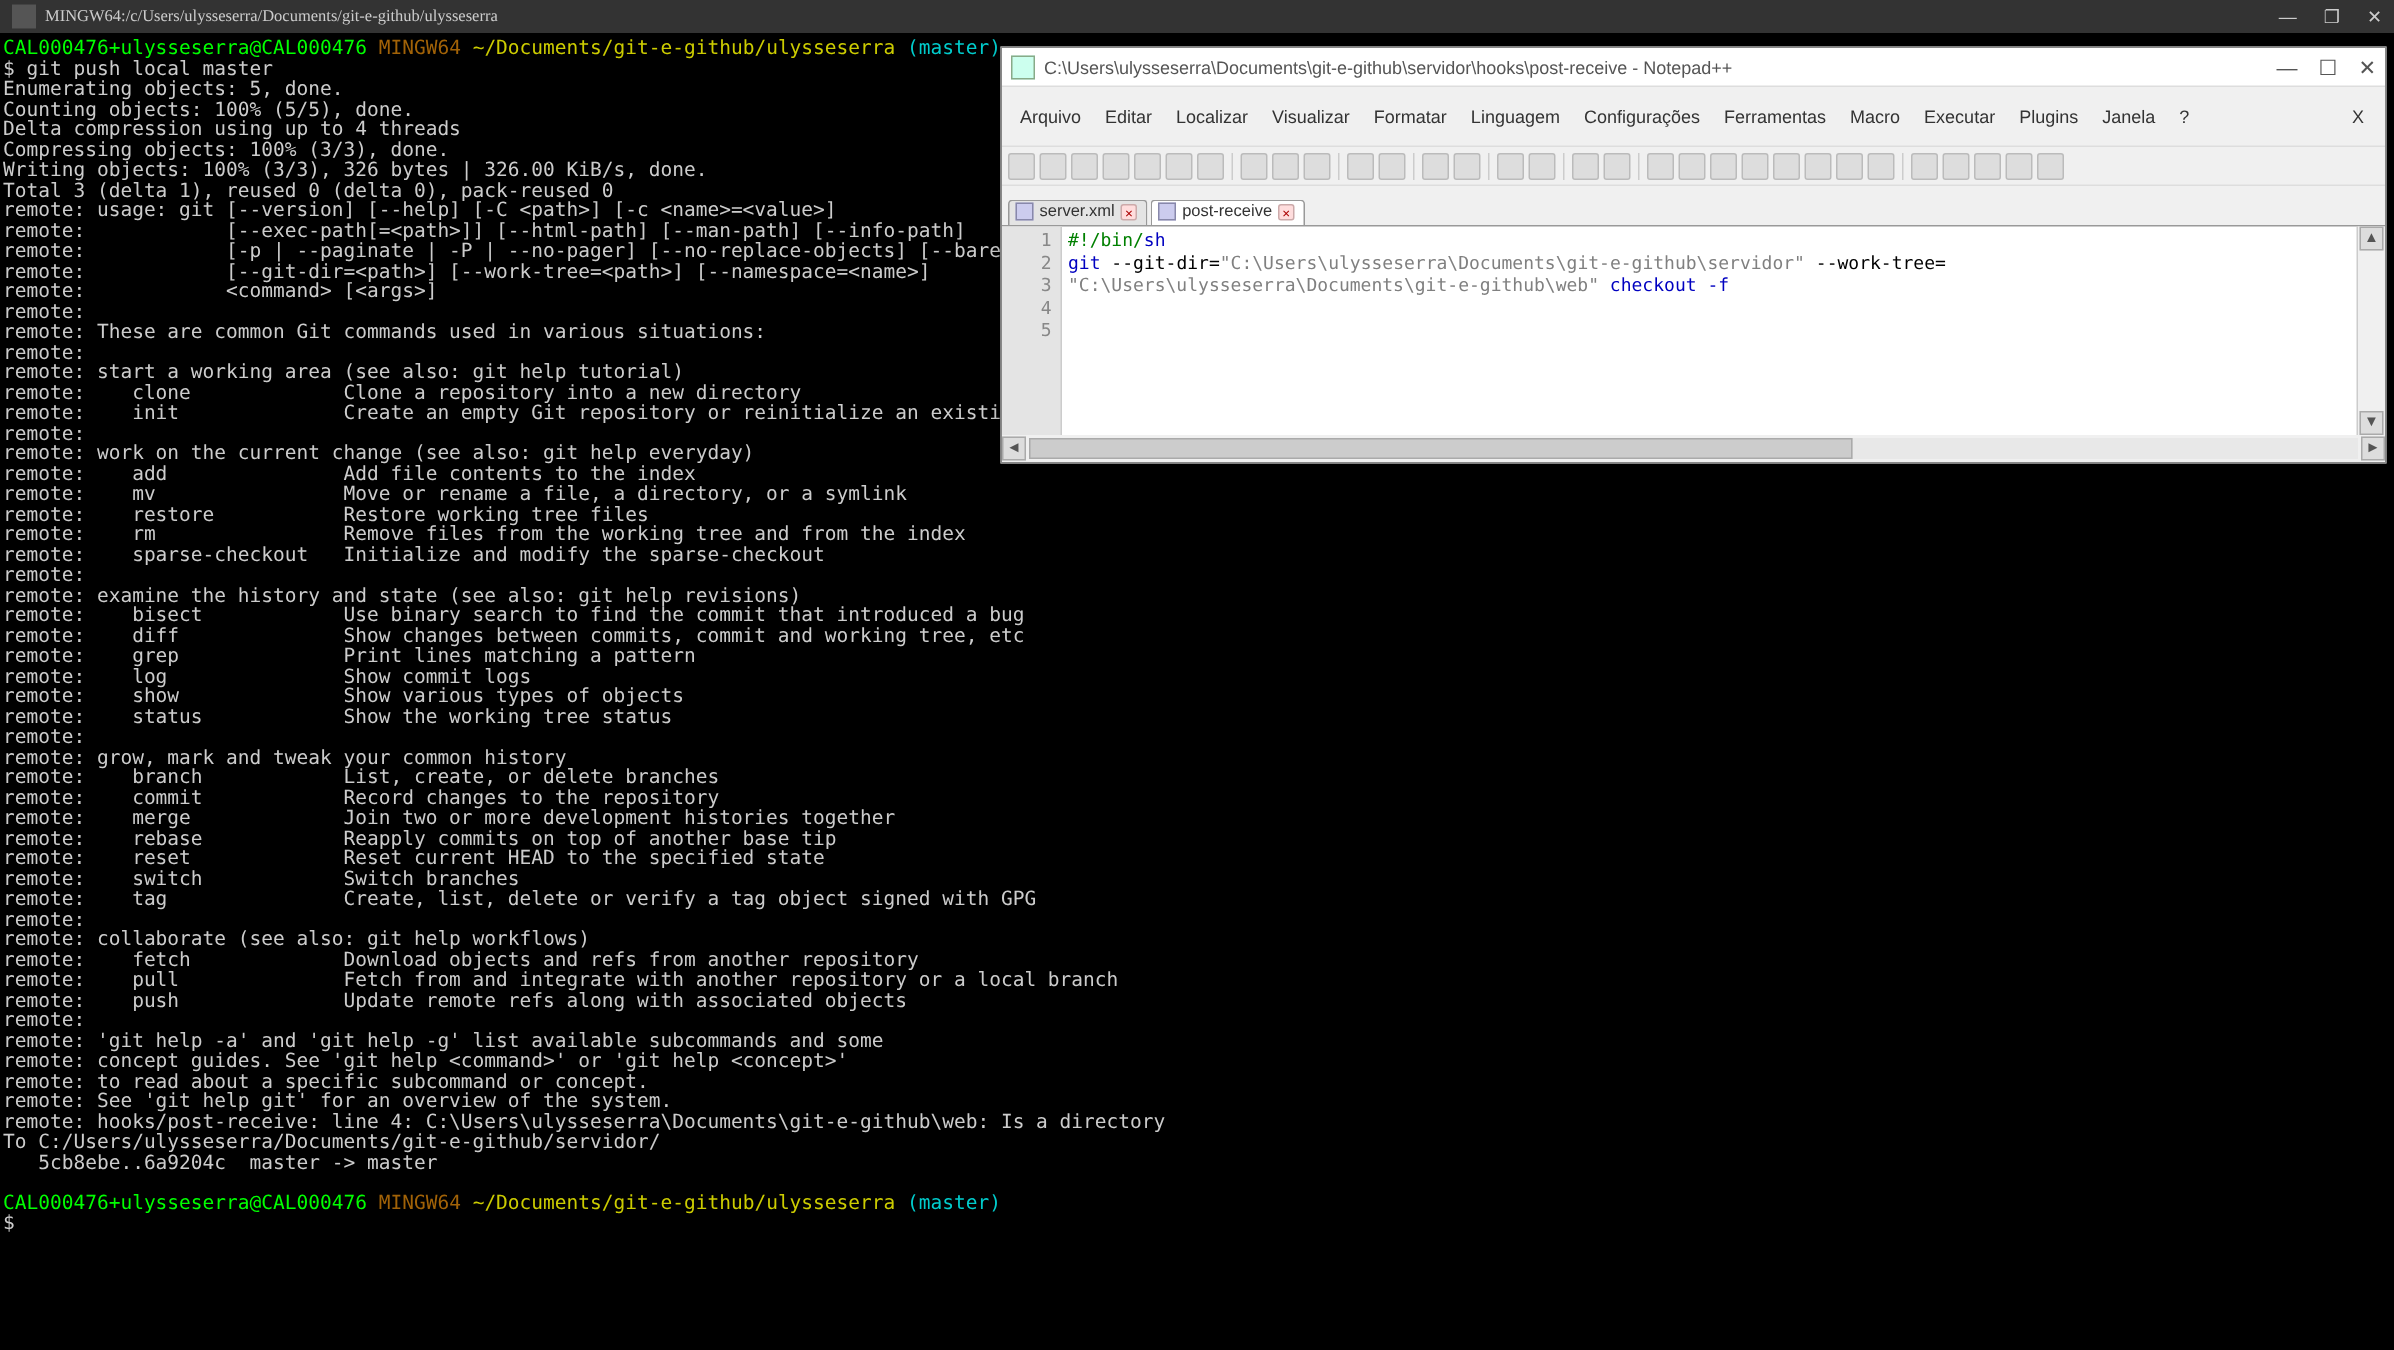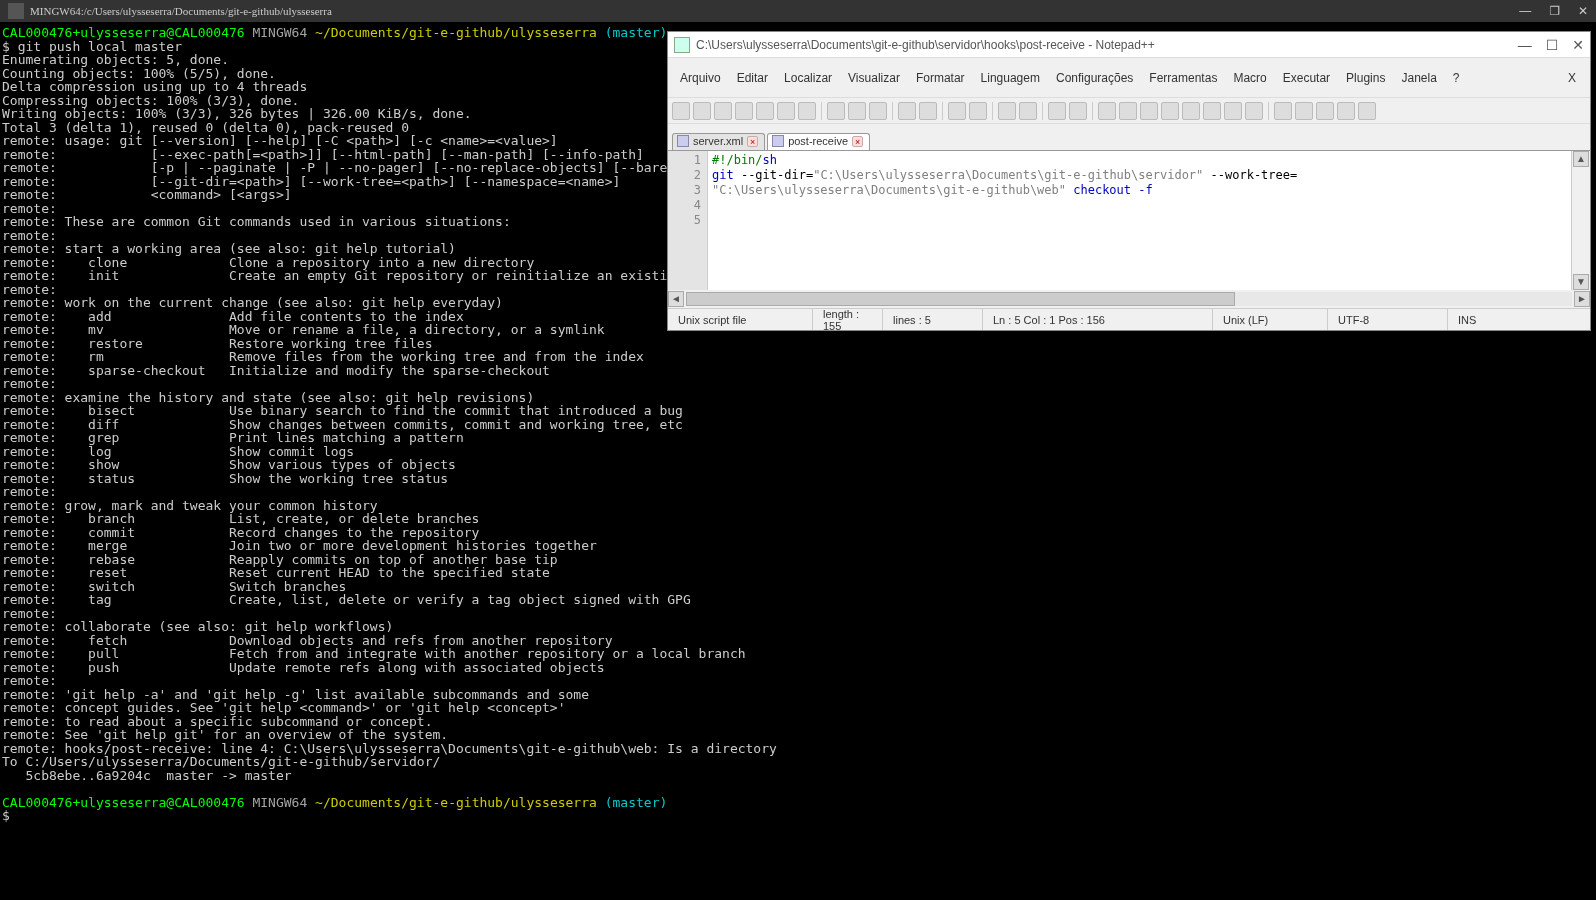--- a/index.html
+++ b/index.html
@@ -3,21 +3,21 @@
 <meta charset="utf-8">
 <style>
 * { margin: 0; padding: 0; box-sizing: border-box; }
 body { width: 1596px; height: 900px; background: #000; font-family: Consolas, monospace; overflow: hidden; position: relative; }
 .terminal-window { position: absolute; top: 0; left: 0; width: 1596px; height: 900px; background: #000; }
 .terminal-titlebar { background: #333; height: 22px; display: flex; align-items: center; padding: 0 8px; color: #ccc; font-size: 11px; font-family: "Segoe UI", sans-serif; }
 .terminal-titlebar .title { flex: 1; font-family: Liberation Serif, serif; }
 .terminal-titlebar .icon { width: 16px; height: 16px; margin-right: 6px; background: #555; display: inline-block; }
 .terminal-titlebar .wincontrols { display: flex; gap: 18px; color: #ccc; font-size: 12px; }
 .terminal-content { padding: 4px 2px; font-size: 13px; line-height: 13.5px; color: #ccc; white-space: pre; }
-.g { color: #0f0; } .m { color: #a3a3a3; } .y { color: #cc0; } .c { color: #0cc; }
+.g { color: #0f0; } .m { color: #a16207; } .y { color: #cc0; } .c { color: #0cc; }
 .notepad-window { position: absolute; top: 31px; left: 667px; width: 924px; background: #f0f0f0; border: 1px solid #888; font-family: "Segoe UI", Tahoma, sans-serif; font-size: 12px; box-shadow: 0 2px 8px rgba(0,0,0,0.3); }
 .np-titlebar { height: 26px; background: #fff; display: flex; align-items: center; padding: 0 6px; border-bottom: 1px solid #ddd; }
 .np-titlebar .np-icon { width: 16px; height: 16px; margin-right: 6px; background: #cfe; border: 1px solid #8a8; }
 .np-titlebar .np-title { flex: 1; color: #555; font-size: 12px; }
 .np-titlebar .np-wincontrols { display: flex; gap: 14px; color: #555; font-size: 14px; }
 .np-menubar { height: 40px; background: #f0f0f0; display: flex; align-items: center; padding: 0 6px; gap: 4px; border-bottom: 1px solid #ddd; }
 .np-menubar .mi { padding: 2px 6px; color: #333; }
 .np-menubar .mx { margin-left: auto; padding: 0 8px; color: #333; }
 .np-toolbar { height: 26px; background: #f0f0f0; display: flex; align-items: center; padding: 0 4px; gap: 3px; border-bottom: 1px solid #ddd; }
 .np-toolbar .tb { width: 18px; height: 18px; background: #ddd; border: 1px solid #bbb; border-radius: 2px; }
@@ -214,22 +214,13 @@
       <div class="sbtn">▼</div>
     </div>
   </div>
   <div class="np-hscroll">
     <div class="sbtn">◄</div>
     <div class="strack">
         <div class="sthumb"></div>
       </div>
     <div class="sbtn">►</div>
   </div>
-  <div class="np-status">
-    <div class="s-wide">Unix script file</div>
-    <div class="s-len">length : 155</div>
-    <div class="s-lines">lines : 5</div>
-    <div class="s-pos">Ln : 5   Col : 1   Pos : 156</div>
-    <div class="s-eol">Unix (LF)</div>
-    <div class="s-enc">UTF-8</div>
-    <div class="s-ins">INS</div>
-  </div>
 </div>
 
 </body></html>

